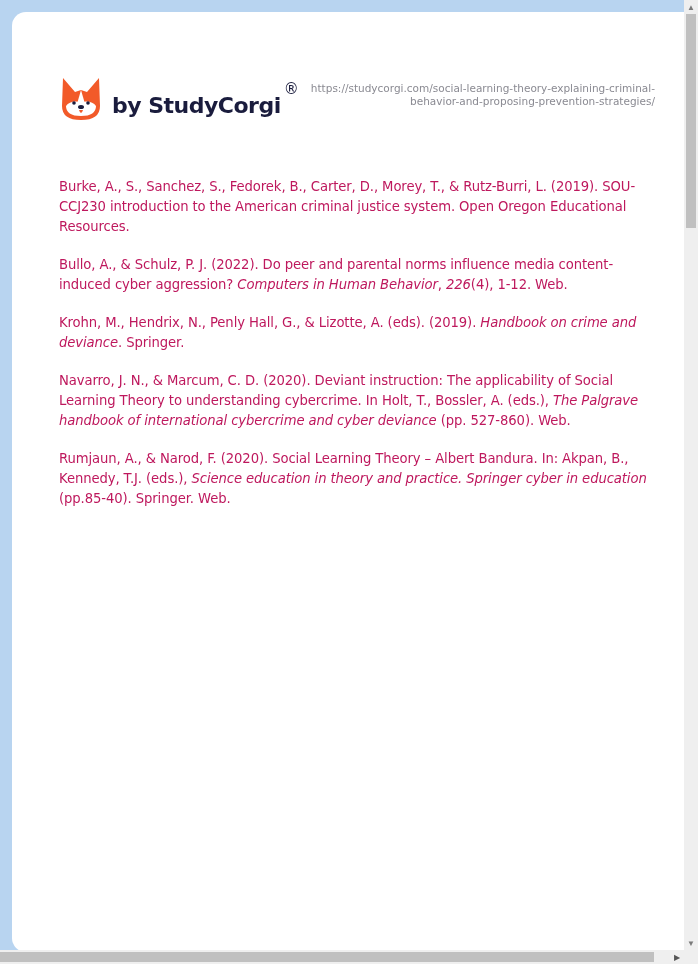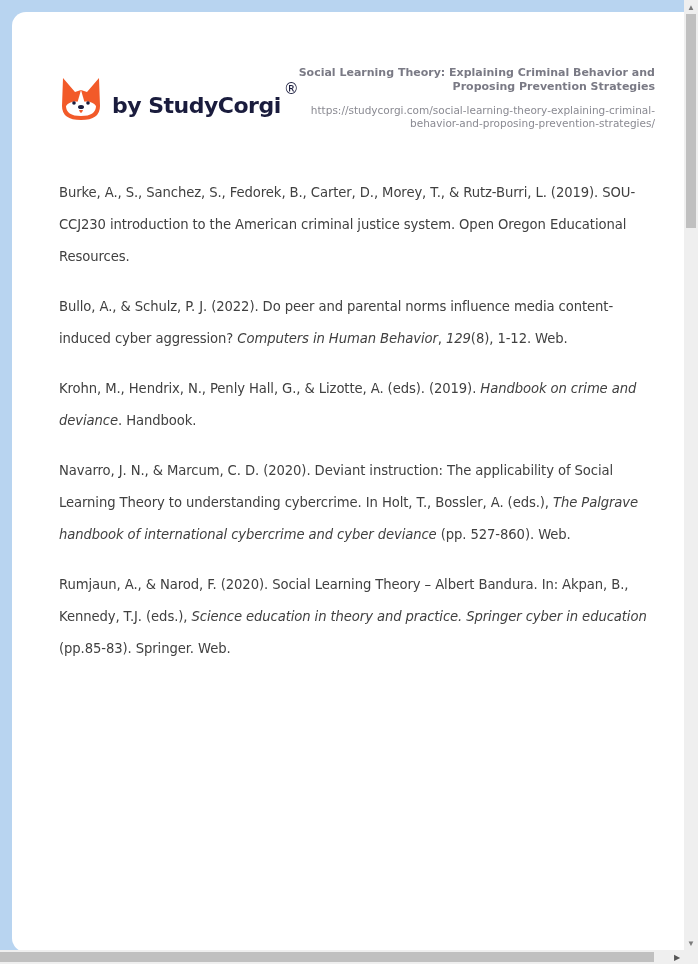--- a/index.html
+++ b/index.html
@@ -59,33 +59,33 @@
       font-weight: bold;
       font-size: 11px;
       line-height: 14px;
       color: #7a7a85;
     }
     .doc-url {
       font-family: "DejaVu Sans", sans-serif;
       font-size: 10.5px;
       line-height: 13px;
       color: #8a8a92;
-      margin-top: 10px;
+      margin-top: 16px;
     }
     .content {
       position: absolute;
       left: 47px;
       top: 165px;
       width: 600px;
     }
     .ref {
       font-family: "DejaVu Sans", sans-serif;
       font-size: 13.2px;
-      line-height: 32px;
-      color: #404040;
+      line-height: 20px;
+      color: #be185d;
       margin-bottom: 18px;
       letter-spacing: -0.1px;
     }
     .ref em { }
     .vscroll {
       position: absolute;
       right: 0;
       top: 0;
       width: 14px;
       height: 950px;
@@ -146,31 +146,30 @@
         <path d="M21 14 L17 28 L25 28 Z" fill="#ffffff"></path>
         <circle cx="14" cy="27" r="1.8" fill="#1a1c3d"></circle>
         <circle cx="28" cy="27" r="1.8" fill="#1a1c3d"></circle>
         <ellipse cx="21" cy="31" rx="3" ry="2" fill="#1a1c3d"></ellipse>
         <path d="M19 34 Q21 40 23 34 Z" fill="#f25a29"></path>
       </svg>
       <span class="logo-text">by StudyCorgi</span>
       <span class="logo-reg">®</span>
     </div>
     <div class="header-right">
-      <div class="doc-title">Social Learning Theory: Explaining Criminal Behavior and Proposing Prevention Strategies</div>
       <div class="doc-url">https://studycorgi.com/social-learning-theory-explaining-criminal-behavior-and-proposing-prevention-strategies/</div>
     </div>
   </div>
 
   <div class="content">
     <p class="ref"><span>Burke, A., S., Sanchez, S., Fedorek, B., Carter, D., Morey, T., &amp; Rutz-Burri, L. (2019). SOU-CCJ230 introduction to the American criminal justice system. Open Oregon Educational Resources.</span></p>
-    <p class="ref"><span>Bullo, A., &amp; Schulz, P. J. (2022). Do peer and parental norms influence media content-induced cyber aggression? </span><em>Computers in Human Behavior</em><span>, </span><em>129</em><span>(8), 1-12. Web.</span></p>
-    <p class="ref"><span>Krohn, M., Hendrix, N., Penly Hall, G., &amp; Lizotte, A. (eds). (2019). </span><em>Handbook on crime and deviance</em><span>. Handbook.</span></p>
+    <p class="ref"><span>Bullo, A., &amp; Schulz, P. J. (2022). Do peer and parental norms influence media content-induced cyber aggression? </span><em>Computers in Human Behavior</em><span>, </span><em>226</em><span>(4), 1-12. Web.</span></p>
+    <p class="ref"><span>Krohn, M., Hendrix, N., Penly Hall, G., &amp; Lizotte, A. (eds). (2019). </span><em>Handbook on crime and deviance</em><span>. Springer.</span></p>
     <p class="ref"><span>Navarro, J. N., &amp; Marcum, C. D. (2020). Deviant instruction: The applicability of Social Learning Theory to understanding cybercrime. In Holt, T., Bossler, A. (eds.), </span><em>The Palgrave handbook of international cybercrime and cyber deviance</em><span> (pp. 527-860). Web.</span></p>
-    <p class="ref"><span>Rumjaun, A., &amp; Narod, F. (2020). Social Learning Theory – Albert Bandura. In: Akpan, B., Kennedy, T.J. (eds.), </span><em>Science education in theory and practice. Springer cyber in education</em><span> (pp.85-83). Springer. Web.</span></p>
+    <p class="ref"><span>Rumjaun, A., &amp; Narod, F. (2020). Social Learning Theory – Albert Bandura. In: Akpan, B., Kennedy, T.J. (eds.), </span><em>Science education in theory and practice. Springer cyber in education</em><span> (pp.85-40). Springer. Web.</span></p>
   </div>
 </div>
 
 <div class="vscroll">
   <div class="vscroll-up">▲</div>
   <div class="vscroll-thumb"></div>
   <div class="vscroll-down">▼</div>
 </div>
 
 <div class="hscroll">

